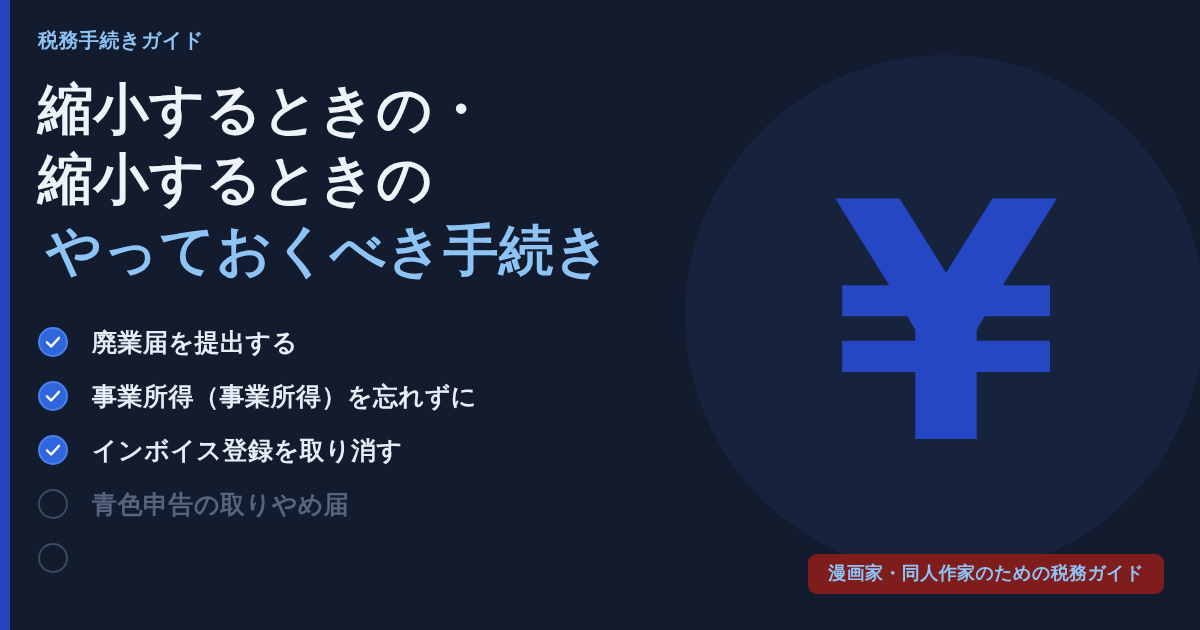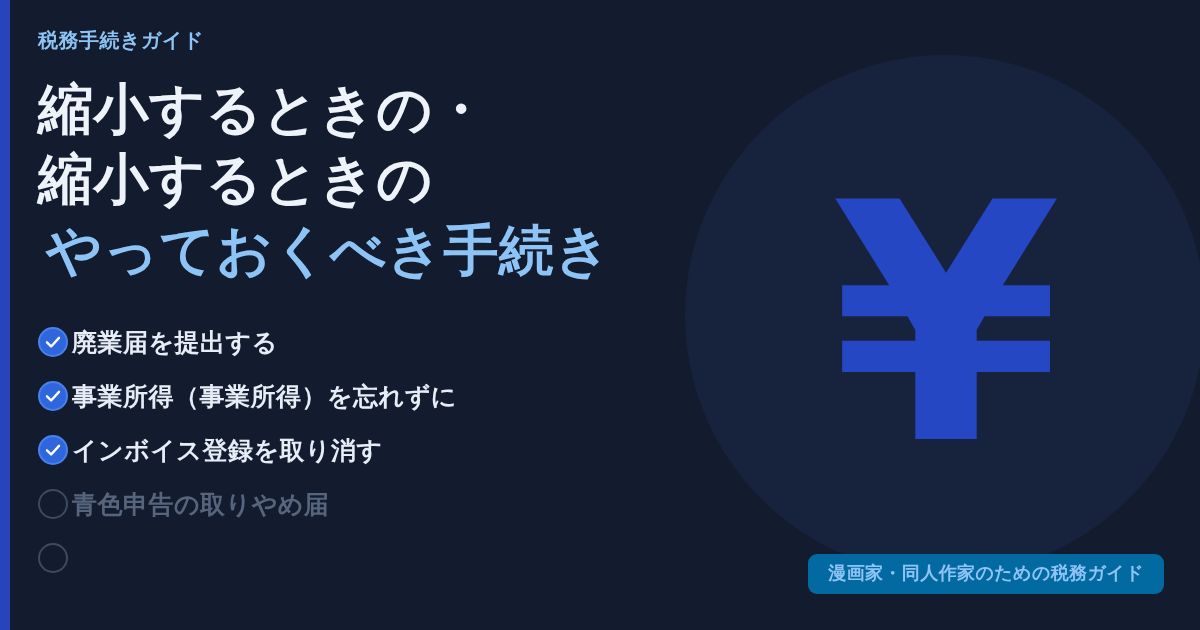--- a/index.html
+++ b/index.html
@@ -88,21 +88,21 @@
   }
   .checklist {
     margin: 30px 0 0 0;
     padding: 0;
     list-style: none;
   }
   .check-item {
     display: flex;
     align-items: center;
     height: 54px;
-    gap: 4px;
+    gap: 24px;
   }
   .check-mark {
     flex: 0 0 auto;
     width: 30px;
     height: 30px;
     border-radius: 50%;
     box-sizing: border-box;
     display: flex;
     align-items: center;
     justify-content: center;
@@ -132,21 +132,21 @@
   }
   .check-item.todo .check-label {
     color: #56657d;
     font-weight: 700;
   }
   
   .badge {
     position: absolute;
     right: 36px;
     bottom: 36px;
-    background: #0369a1;
+    background: #7f1d1d;
     border-radius: 9px;
     padding: 9px 20px;
     color: #8ec4f5;
     font-size: 18px;
     font-weight: 700;
     letter-spacing: 0.4px;
     line-height: 1.2;
     white-space: nowrap;
   }
 </style>

